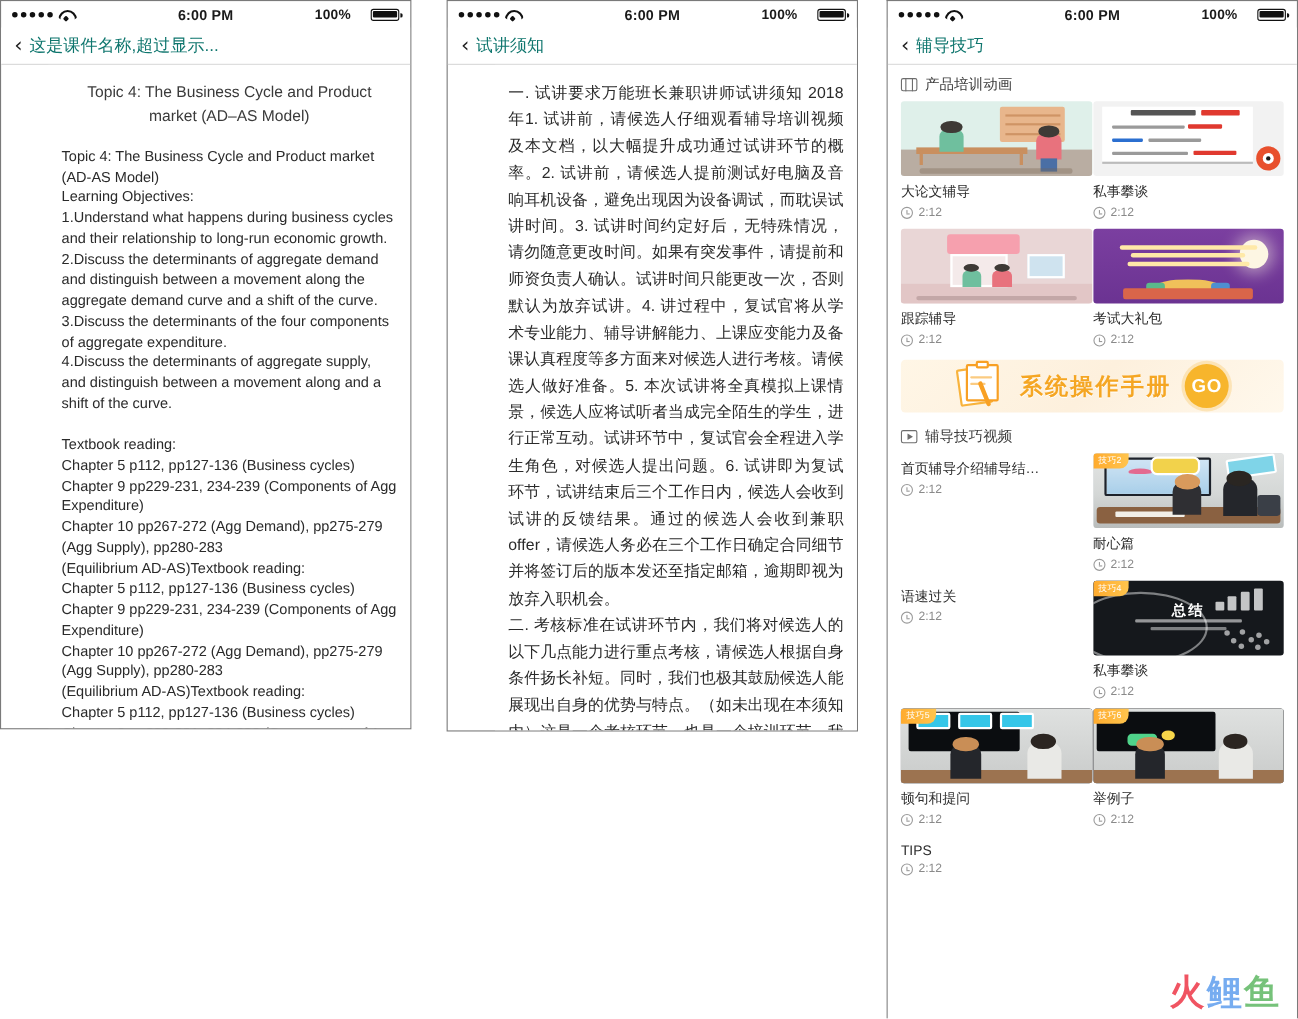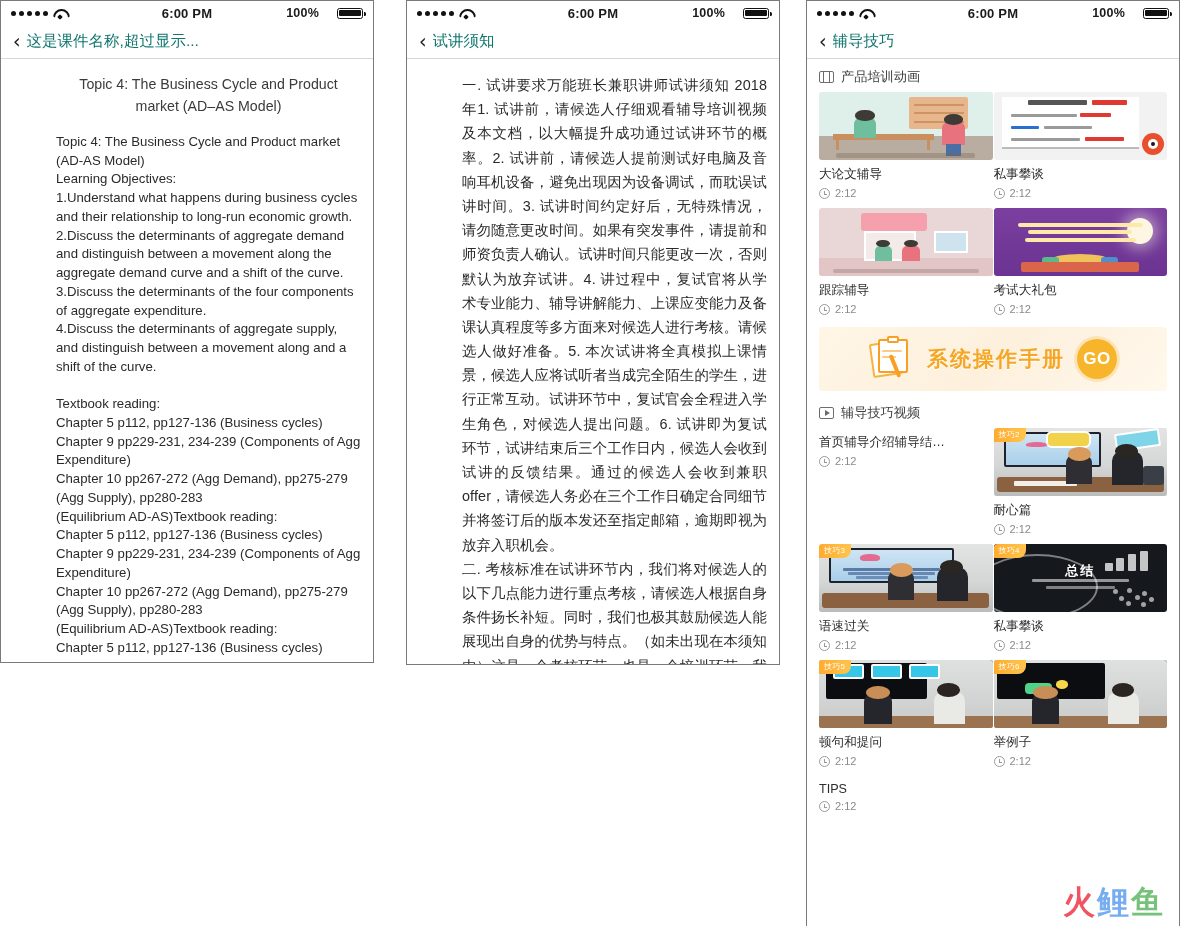--- a/index.html
+++ b/index.html
@@ -219,21 +219,21 @@
   .clock::before {
     content: ""; position: absolute; left: 4.1px; top: 2px; width: 1.1px; height: 3.6px; background: #9a9a9a;
   }
   .clock::after {
     content: ""; position: absolute; left: 4.4px; top: 5.1px; width: 3px; height: 1.1px; background: #9a9a9a;
   }
 
   
   .banner-wrap { padding: 12px 12px 4px 12px; }
   .banner {
-    height: 64px;
+    height: 48px;
     border-radius: 4px;
     background: linear-gradient(135deg,#fff6e6 0%, #fdf0dd 50%, #fff8ec 100%);
     display: flex;
     align-items: center;
     justify-content: center;
     gap: 12px;
     position: relative;
     overflow: hidden;
   }
   .banner-doc {
@@ -628,35 +628,20 @@
             <div class="badge">技巧2</div>
           </div>
           <div class="card-title">耐心篇</div>
           <div class="card-meta">
             <span class="clock"></span>
             <span>2:12</span>
           </div>
         </div>
 
         <div class="card">
-          <div class="thumb t-room">
-            <div class="wall"></div>
-            <div class="tv on" style="width:72%">
-              <div class="pinkart" style="left:24%; top:14%; width:16%; height:22%"></div>
-              <div class="tvtxt" style="top:56%; background:rgba(30,60,120,.6)"></div>
-              <div class="tvtxt" style="top:70%; left:14%; right:14%; background:rgba(30,60,120,.5)"></div>
-              <div class="tvtxt" style="top:84%; left:20%; right:20%; background:rgba(30,60,120,.45)"></div>
-            </div>
-            <div class="tbl"></div>
-            <div class="pA" style="left:40%"></div>
-              <div class="pAh" style="left:41%"></div>
-            <div class="pB"></div>
-              <div class="pBh"></div>
-            <div class="badge">技巧3</div>
-          </div>
           <div class="card-title">语速过关</div>
           <div class="card-meta">
             <span class="clock"></span>
             <span>2:12</span>
           </div>
         </div>
 
         <div class="card">
           <div class="thumb t-dark">
             <div class="arc"></div>

